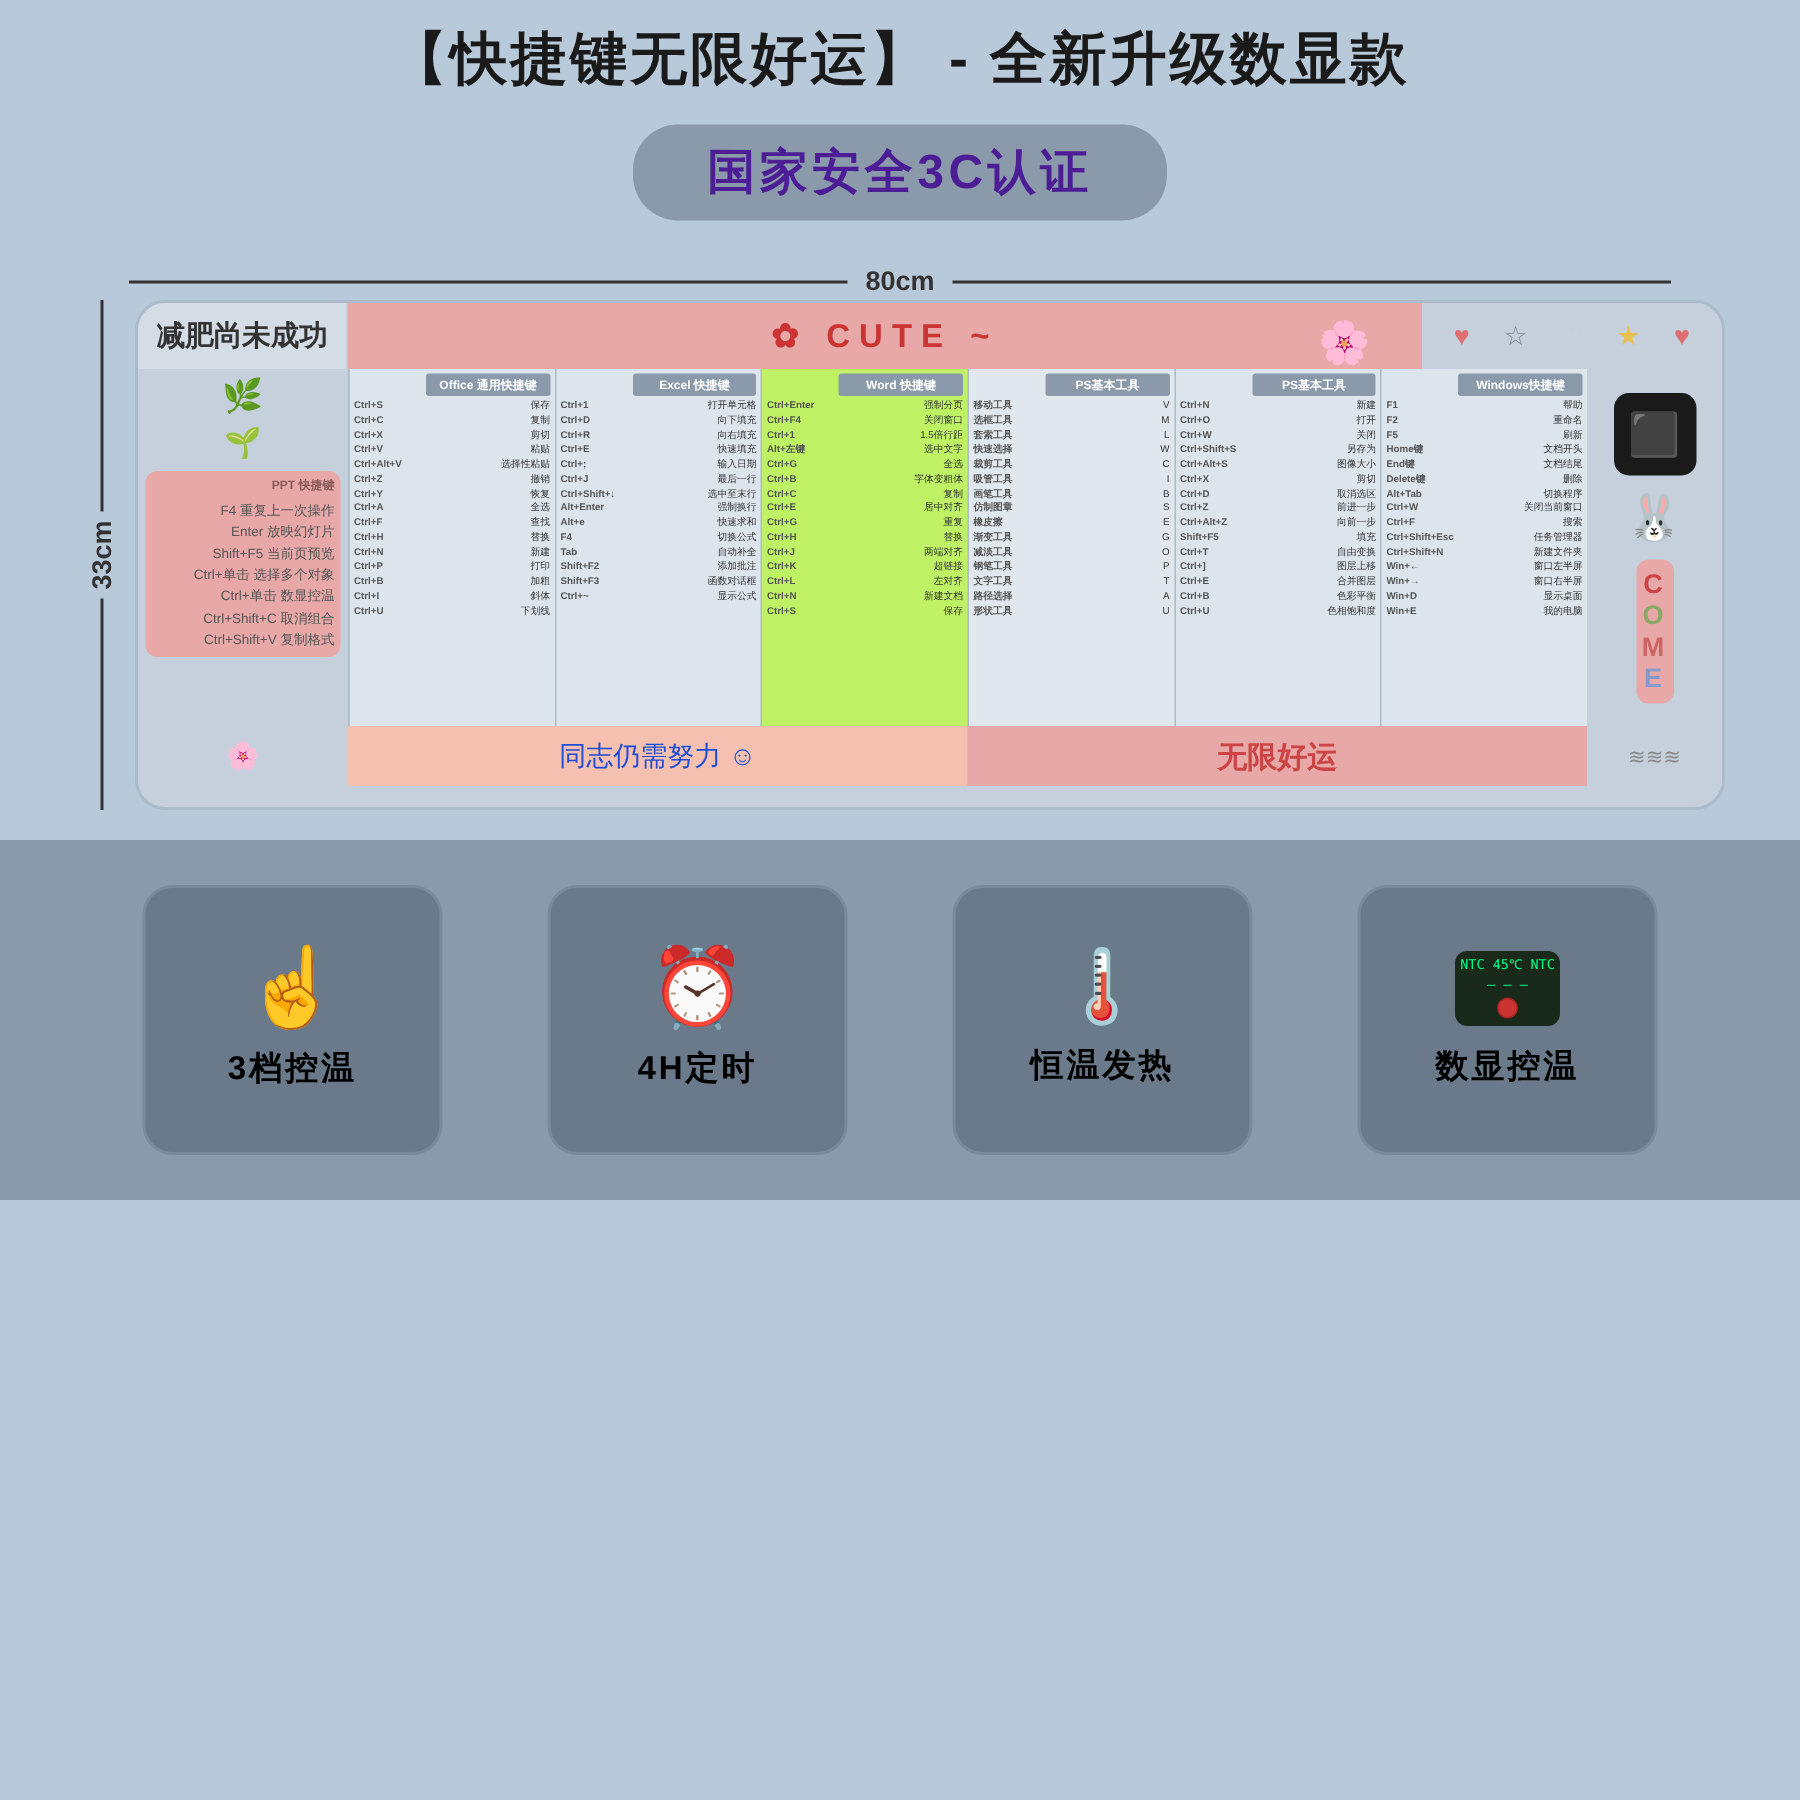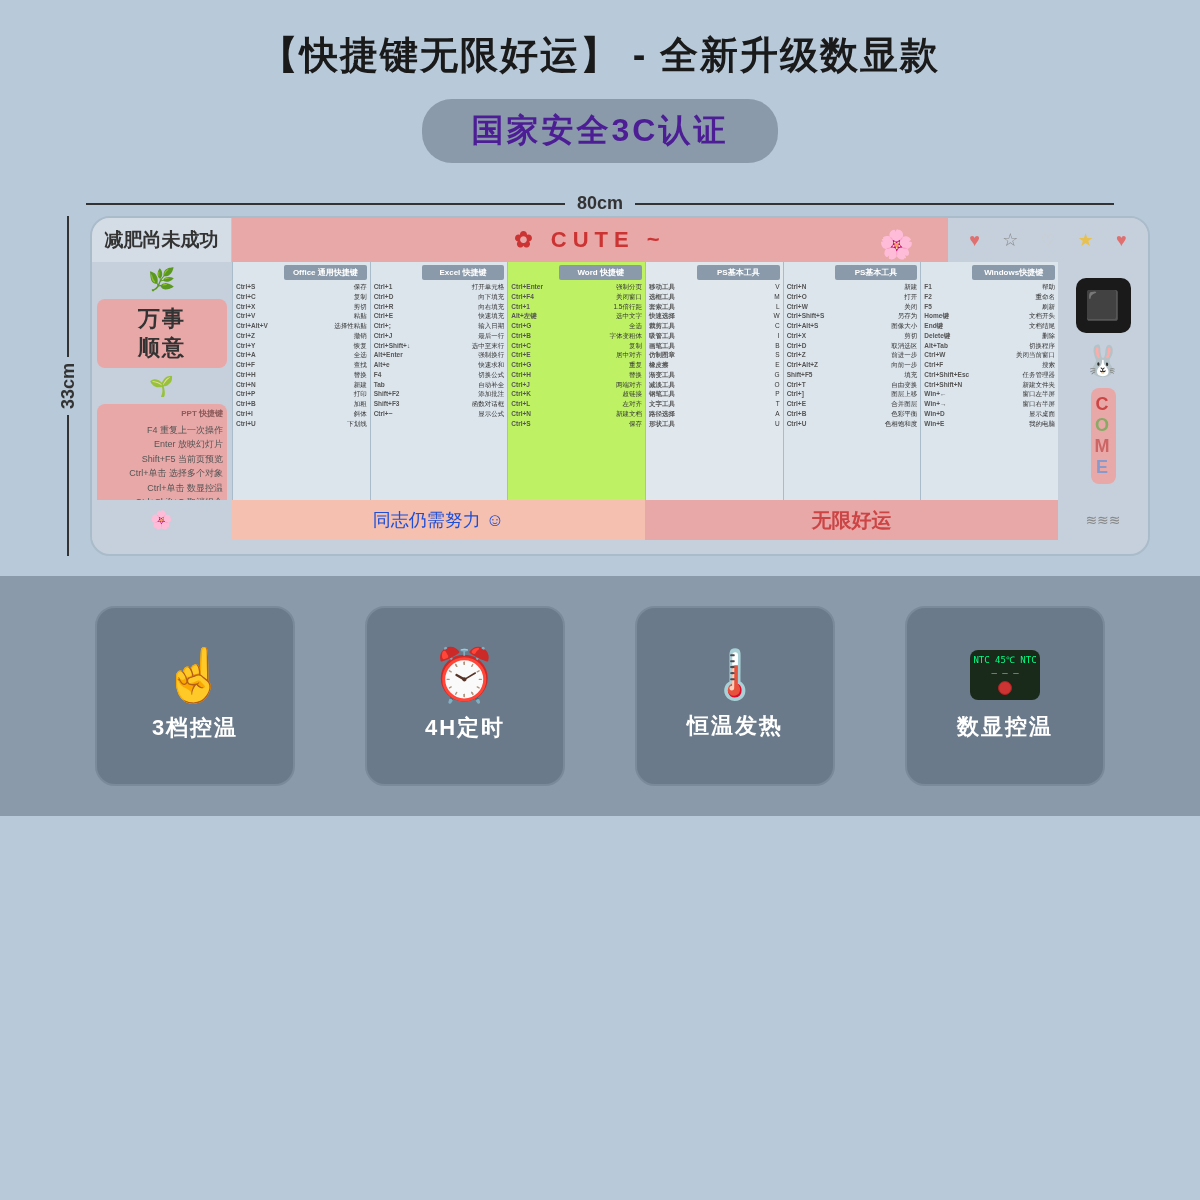--- a/index.html
+++ b/index.html
@@ -7,21 +7,21 @@
       width: 1200px;
       height: 1200px;
       background: #b8c9d9;
       font-family: 'Microsoft YaHei', '微软雅黑', sans-serif;
       overflow: hidden;
       position: relative;
     }
 
     .top-section {
       text-align: center;
-      padding: 30px 20px 10px;
+      padding: 14px 20px 10px;
     }
 
     .main-title {
       font-size: 38px;
       font-weight: 900;
       color: #1a1a1a;
       letter-spacing: 2px;
       margin-bottom: 18px;
     }
 
@@ -279,21 +279,21 @@
 
     .feature-icon {
       font-size: 52px;
       color: white;
       line-height: 1;
     }
 
     .feature-label {
       font-size: 22px;
       font-weight: bold;
-      color: #ffffff;
+      color: #000000;
       letter-spacing: 2px;
     }
 
     .display-screen {
       background: #1a2a1a;
       border-radius: 8px;
       width: 70px;
       height: 50px;
       display: flex;
       flex-direction: column;
@@ -355,24 +355,20 @@
           <span style="color:#ccc;font-size:16px;">♡</span>
           <span style="color:#e8c050;font-size:18px;">★</span>
           <span style="color:#e07070;font-size:18px;">♥</span>
         </div>
       </div>
 
       <div class="pad-content">
 
         <div class="pad-left-side">
           <div style="text-align:center;font-size:22px;">🌿</div>
-          <div class="side-badge">
-            <div style="font-size:22px;font-weight:900;color:#333;letter-spacing:2px;">万事</div>
-            <div style="font-size:22px;font-weight:900;color:#333;letter-spacing:2px;">顺意</div>
-          </div>
           <div style="text-align:center;font-size:20px;">🌱</div>
           <div style="background:#e8a8a8;border-radius:8px;padding:4px;text-align:right;">
             <div style="font-size:9px;color:#555;line-height:1.6;">
               <div style="font-weight:bold;color:#8a5a5a;margin-bottom:2px;font-size:8px;">PPT 快捷键</div>
               <div>F4 重复上一次操作</div>
               <div>Enter 放映幻灯片</div>
               <div>Shift+F5 当前页预览</div>
               <div>Ctrl+单击 选择多个对象</div>
               <div>Ctrl+单击 数显控温</div>
               <div>Ctrl+Shift+C 取消组合</div>

